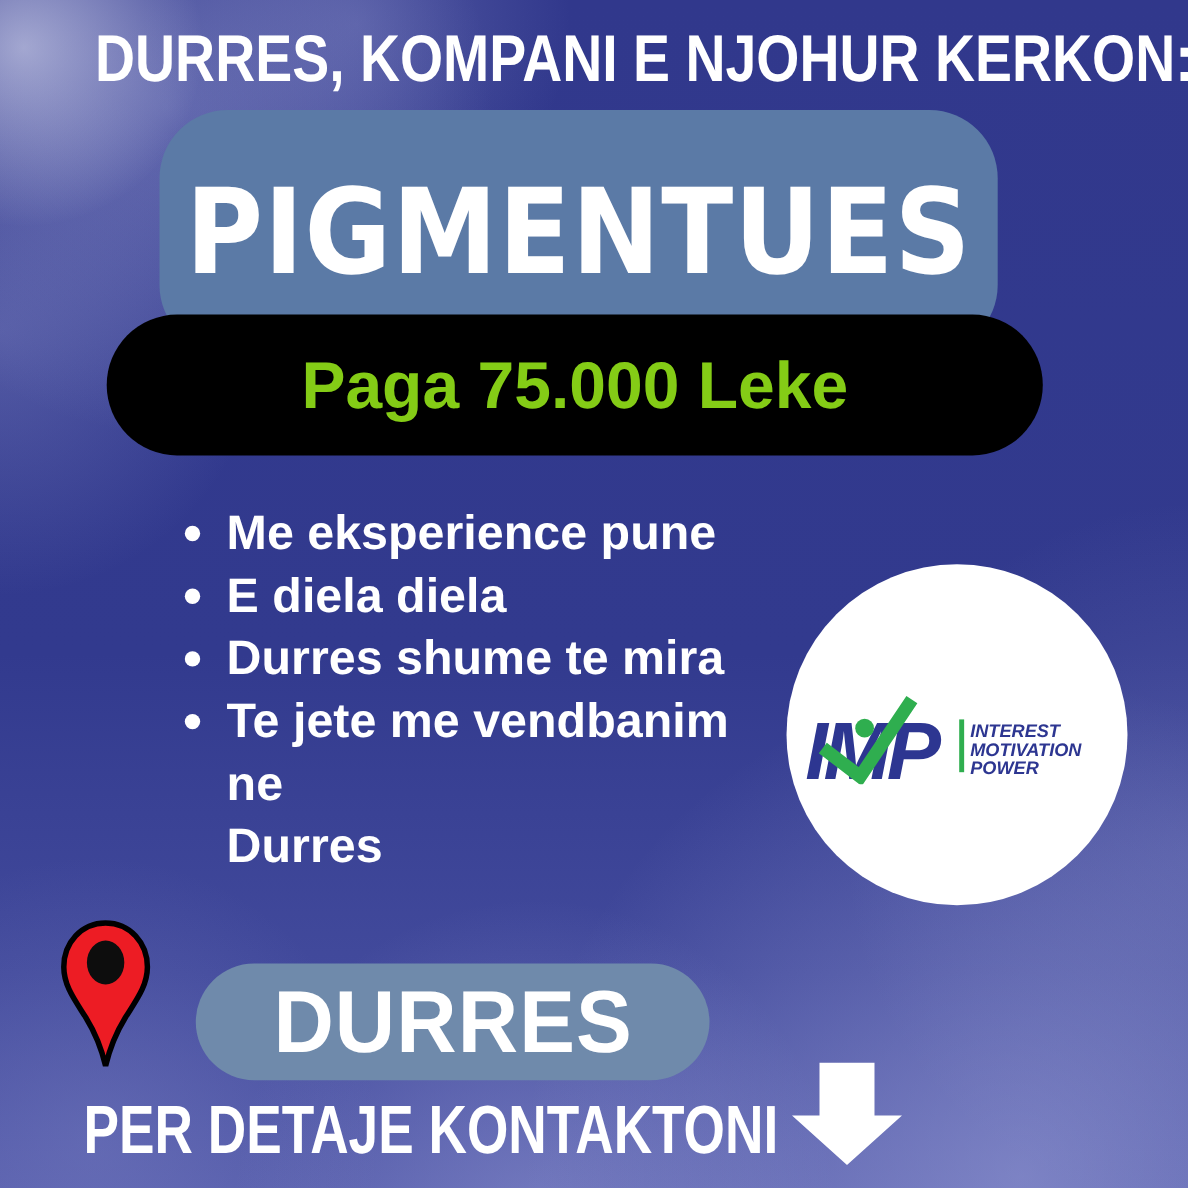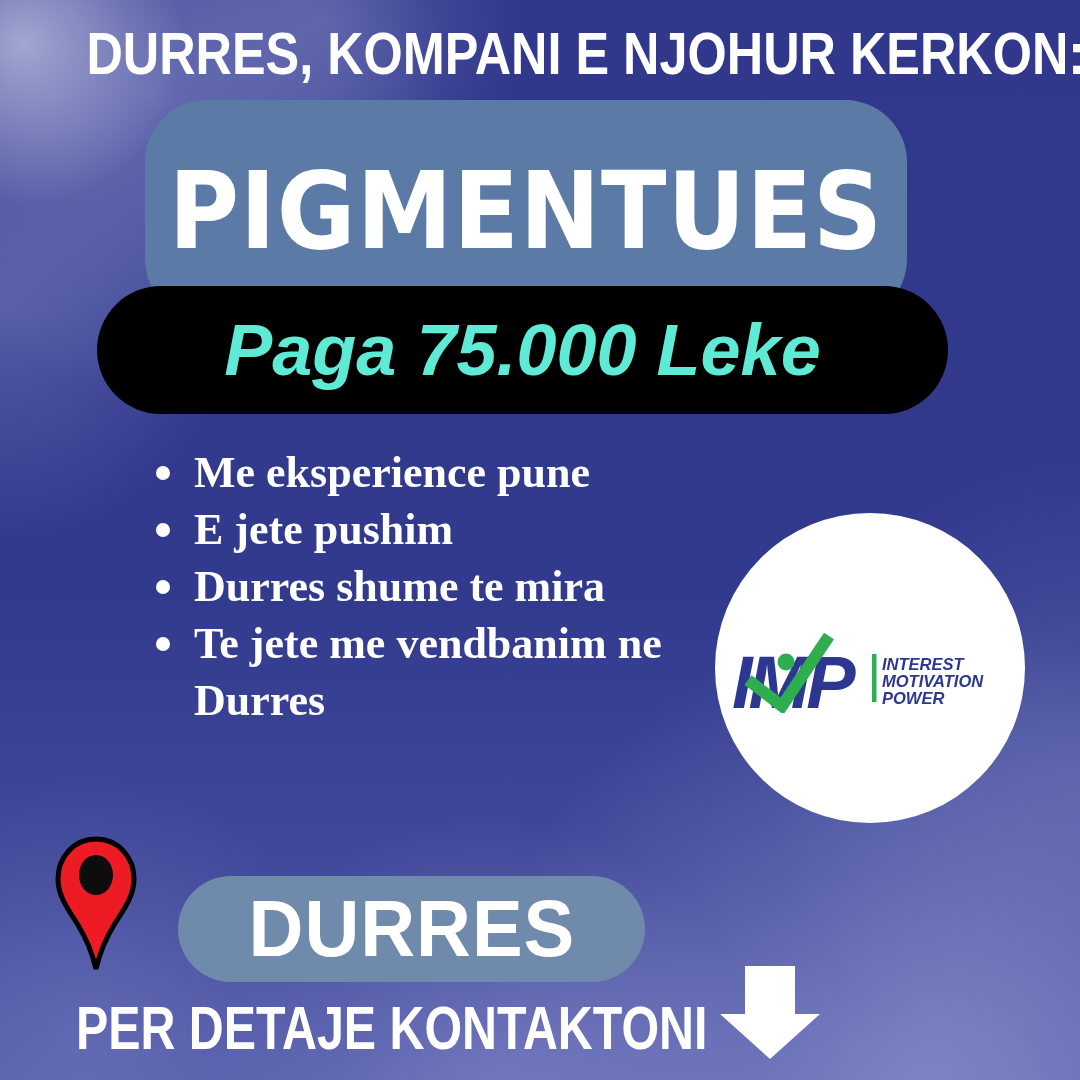--- a/index.html
+++ b/index.html
@@ -18,22 +18,22 @@
   }
   .headline{position:absolute;top:24px;left:0;width:1080px;text-align:center;
     color:#ffffff;font-weight:bold;font-size:60px;line-height:60px;
     transform:scaleX(.84);transform-origin:50% 50%;white-space:nowrap;}
   .title-pill{position:absolute;left:145px;top:100px;width:762px;height:221px;
     background:#5b7aa6;border-radius:62px;display:flex;align-items:center;justify-content:center;}
   .title-pill span{font-family:"DejaVu Sans",sans-serif;font-weight:bold;font-size:96px;
     color:#ffffff;letter-spacing:1px;transform:scaleY(1.12);white-space:nowrap;}
   .salary-pill{position:absolute;left:97px;top:286px;width:851px;height:128px;
     background:#000000;border-radius:64px;display:flex;align-items:center;justify-content:center;}
-  .salary-pill span{font-weight:bold;font-size:72px;color:#5eead4;white-space:nowrap;font-style:italic;}
-  ul.reqs{position:absolute;left:148px;top:440px;width:560px;margin:4px;padding:0;list-style:none;font-family:Liberation Serif, serif;}
+  .salary-pill span{font-weight:bold;font-size:60px;color:#84cc16;white-space:nowrap;}
+  ul.reqs{position:absolute;left:148px;top:440px;width:560px;margin:16px;padding:0;list-style:none;}
   ul.reqs li{position:relative;padding-left:42px;color:#ffffff;font-weight:bold;
     font-size:44px;line-height:57px;white-space:pre-line;}
   ul.reqs li::before{content:"";position:absolute;left:4px;top:22px;width:14px;height:14px;
     border-radius:50%;background:#ffffff;}
   .logo-circle{position:absolute;left:715px;top:513px;width:310px;height:310px;
     background:#ffffff;border-radius:50%;font-style:italic;}
   .logo-svg{position:absolute;left:15px;top:105px;width:280px;height:95px;}
   .pin-svg{position:absolute;left:50px;top:833px;width:92px;height:142px;}
   .location-pill{position:absolute;left:178px;top:852px;width:467px;height:106px;
     background:#6f8aab;border-radius:53px;display:flex;align-items:center;justify-content:center;margin-top:24px;}
@@ -53,21 +53,21 @@
   <div class="title-pill">
     <span>PIGMENTUES</span>
   </div>
 
   <div class="salary-pill">
     <span>Paga 75.000 Leke</span>
   </div>
 
   <ul class="reqs">
     <li>Me eksperience pune</li>
-    <li>E jete pushim</li>
+    <li>E diela diela</li>
     <li>Durres shume te mira</li>
     <li>Te jete me vendbanim ne
 Durres</li>
   </ul>
 
   <div class="logo-circle">
     <svg class="logo-svg" viewBox="0 0 280 95">
       <text x="2" y="90" font-family="Liberation Sans, sans-serif" font-weight="bold" font-size="74" letter-spacing="-4" fill="#2d3691">IMP</text>
       <polyline points="18,62 52,88 99,18" fill="none" stroke="#2fae4f" stroke-width="12"></polyline>
       <circle cx="56" cy="44" r="8.5" fill="#2fae4f"></circle>

